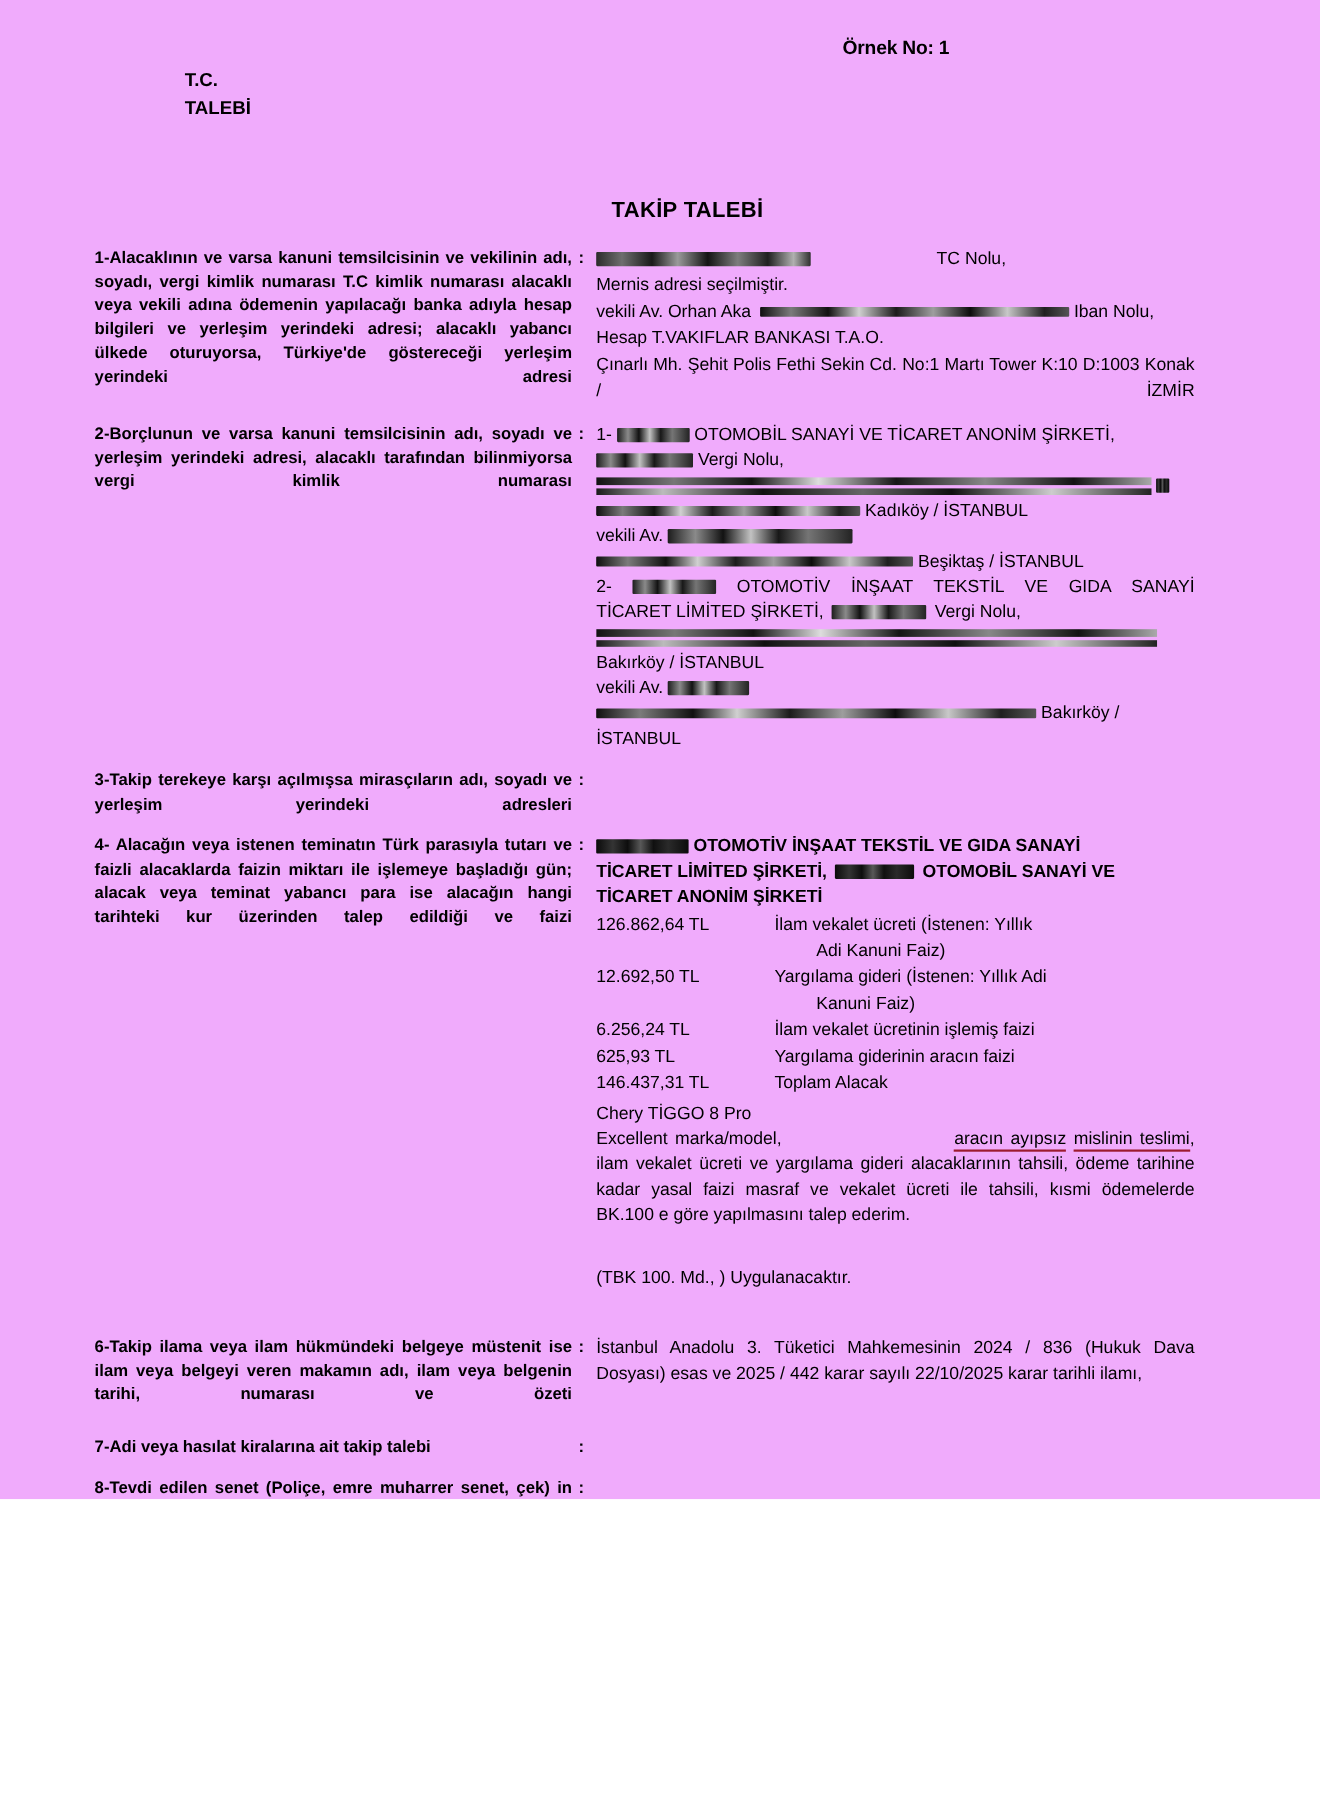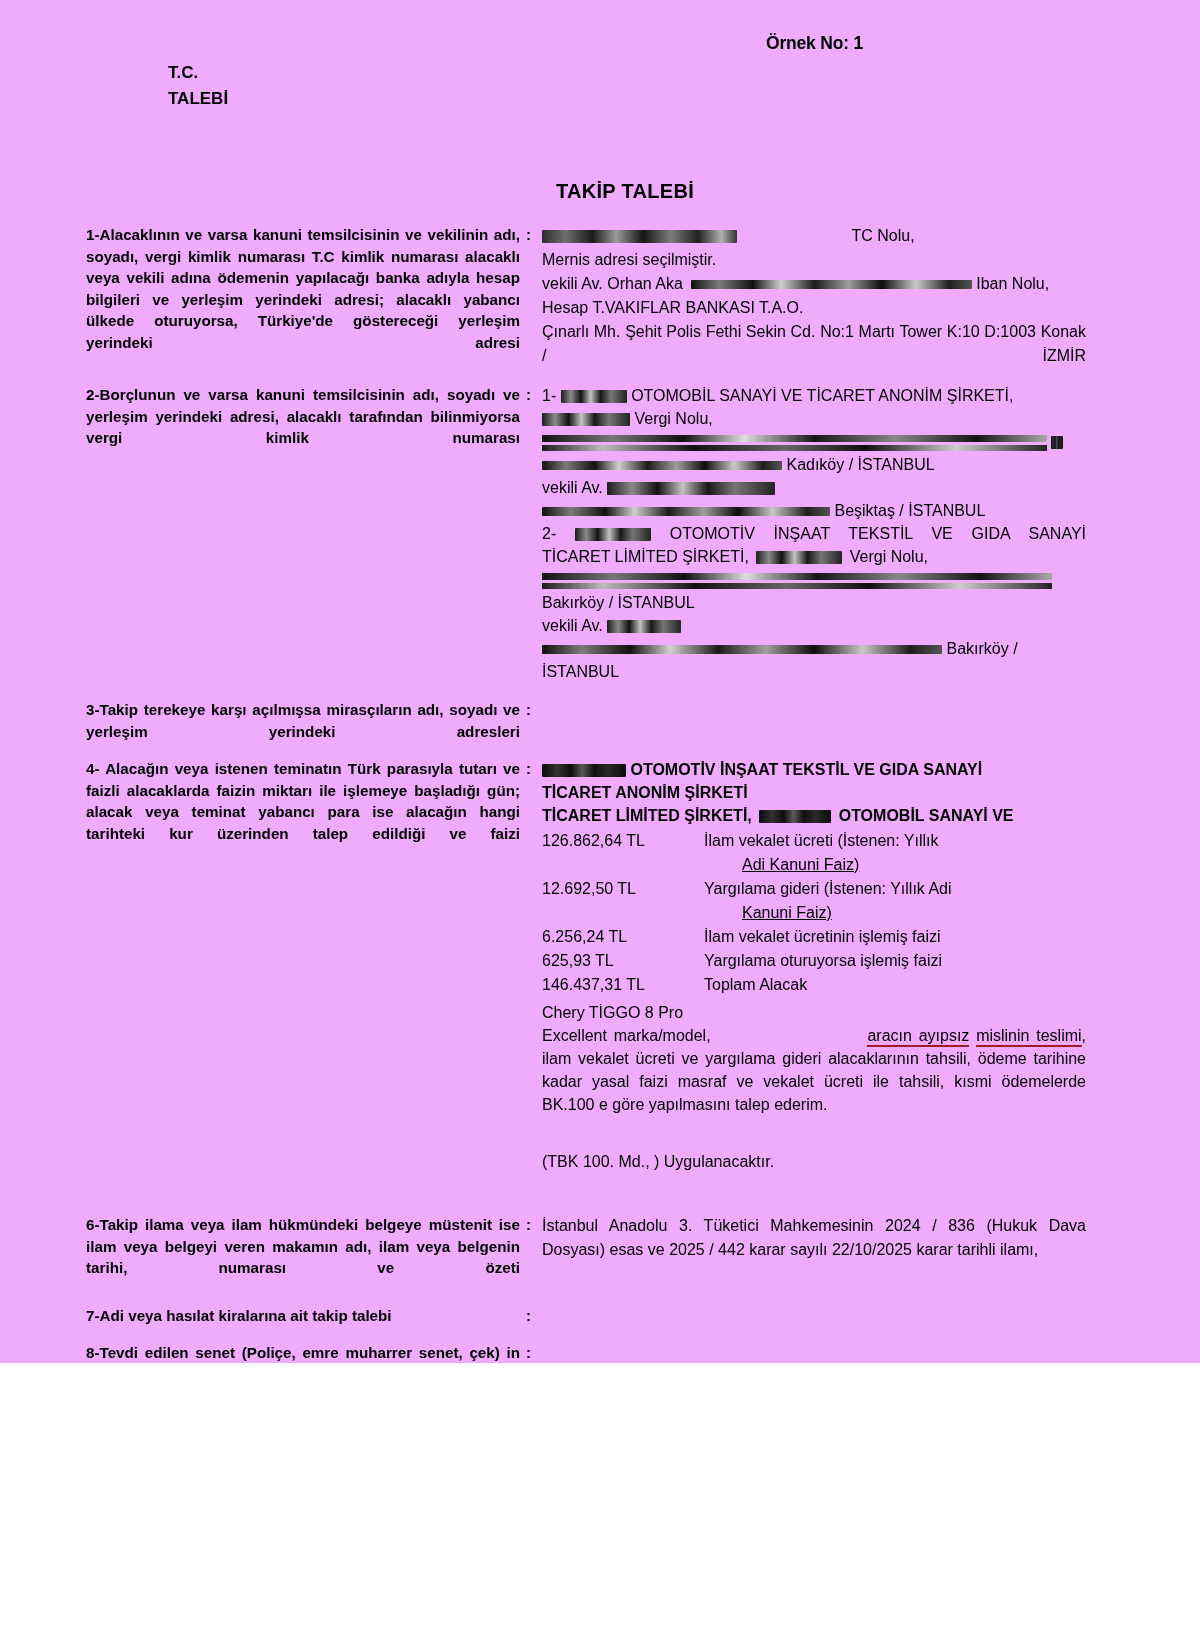--- a/index.html
+++ b/index.html
@@ -151,21 +151,20 @@
     padding-right: 0;
     white-space: nowrap;
   }
   .money-desc {
     flex: 1 1 auto;
     padding-left: 14px;
   }
   .money-desc .cont {
     display: block;
     padding-left: 38px;
-    text-decoration: underline;
   }
 
   
   .redline {
     color: #000;
     border-bottom: 2.5px solid #9c1b2e;
     padding-bottom: 1px;
   }
 
   .note-tbk {
@@ -331,26 +330,26 @@
 
     <div class="row">
       <div class="col-label">4- Alacağın veya istenen teminatın Türk parasıyla tutarı ve faizli  alacaklarda faizin miktarı ile işlemeye başladığı gün; alacak veya teminat yabancı para ise alacağın hangi tarihteki kur üzerinden talep edildiği ve faizi</div>
       <div class="col-colon">:</div>
       <div class="col-value tight">
 
         <span class="vline" style="font-weight:bold;">
           <span class="redact r-dark" style="width:84px;"></span>
           <span>OTOMOTİV  İNŞAAT  TEKSTİL  VE  GIDA  SANAYİ</span>
         </span>
-        <span class="vline" style="font-weight:bold;">TİCARET ANONİM ŞİRKETİ</span>
         <span class="vline" style="font-weight:bold;">
           <span>TİCARET LİMİTED ŞİRKETİ,</span>
           <span class="redact r-dark" style="width:72px;margin:0 3px;"></span>
           <span>OTOMOBİL SANAYİ  VE</span>
         </span>
+        <span class="vline" style="font-weight:bold;">TİCARET ANONİM ŞİRKETİ</span>
 
         <div class="money-block">
           <div class="money-row">
             <div class="money-amt">126.862,64 TL</div>
             <div class="money-desc">
               <span>İlam vekalet ücreti (İstenen: Yıllık</span>
               <span class="cont">Adi Kanuni Faiz)</span>
             </div>
           </div>
           <div class="money-row">
@@ -362,21 +361,21 @@
           </div>
           <div class="money-row">
             <div class="money-amt">6.256,24 TL</div>
             <div class="money-desc">
               <span>İlam vekalet ücretinin işlemiş faizi</span>
             </div>
           </div>
           <div class="money-row">
             <div class="money-amt">625,93 TL</div>
             <div class="money-desc">
-              <span>Yargılama oturuyorsa işlemiş faizi</span>
+              <span>Yargılama giderinin aracın faizi</span>
             </div>
           </div>
           <div class="money-row">
             <div class="money-amt">146.437,31 TL</div>
             <div class="money-desc">
               <span>Toplam Alacak</span>
             </div>
           </div>
         </div>
 

